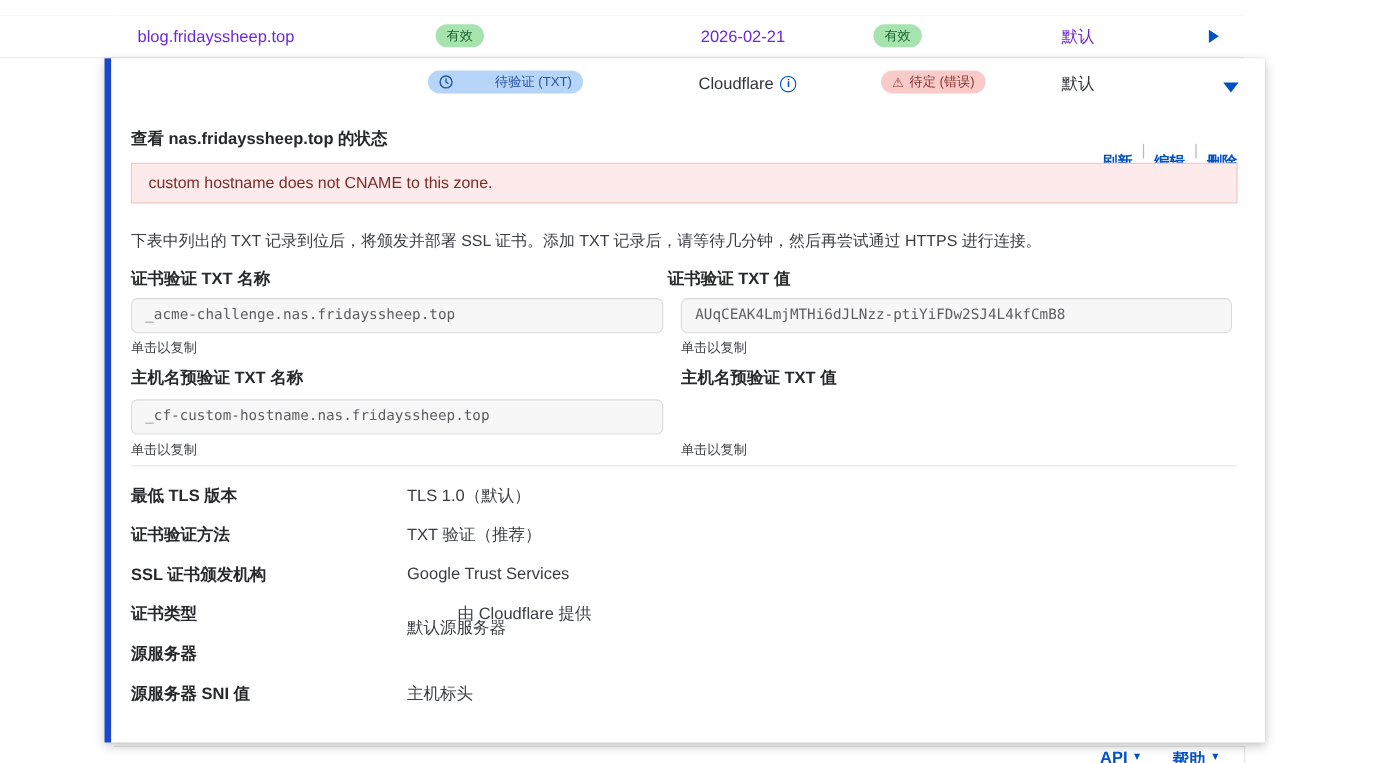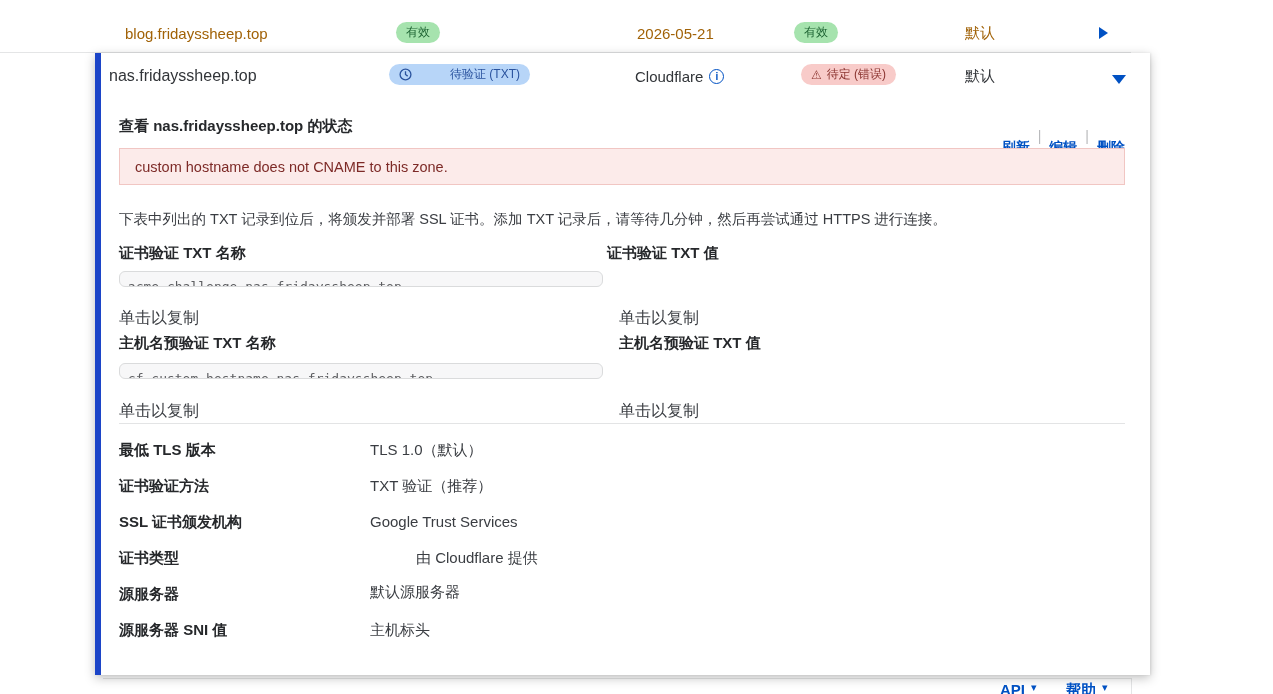--- a/index.html
+++ b/index.html
@@ -4,21 +4,21 @@
 <style>
   * { margin:0; padding:0; box-sizing:border-box; }
   html,body { width:1273px; height:694px; }
   body { font-family:"Liberation Sans","DejaVu Sans",sans-serif; background:#ffffff; position:relative; overflow:hidden; color:#36393f; }
 
   .hline { position:absolute; height:1px; background:#e4e5e6; }
   .vline { position:absolute; width:1px; background:#e4e5e6; }
 
   
   .row-blog { position:absolute; left:0; top:14px; width:1273px; height:38px; background:#fff; }
-  .cell { position:absolute; top:0; height:38px; display:flex; align-items:center; font-size:15px; color:#a16207; }
+  .cell { position:absolute; top:0; height:38px; display:flex; align-items:center; font-size:15px; color:#6d28d9; }
 
   .badge { display:inline-flex; align-items:center; gap:5px; padding:3px 10px; border-radius:12px; font-size:12px; line-height:15px; white-space:nowrap; }
   .badge-green { background:#a6e3ae; color:#1e6433; }
   .badge-blue  { background:#b7d5f8; color:#2a539e; }
   .badge-red   { background:#f8cbc9; color:#8a3430; }
 
   .tri-right { width:0; height:0; border-left:9px solid #0051c3; border-top:6px solid transparent; border-bottom:6px solid transparent; }
   .tri-down  { width:0; height:0; border-top:9px solid #0051c3; border-left:7px solid transparent; border-right:7px solid transparent; }
 
   
@@ -36,24 +36,24 @@
   .actions { display:flex; align-items:center; gap:8px; font-size:14px; }
   .actions a { color:#0051c3; text-decoration:underline; font-weight:bold; cursor:pointer;margin-top:24px; }
   .actions .sep { color:#b9babc; font-weight:normal; }
 
   .alert { background:#fcebea; border:1px solid #f1c6c3; color:#7d2a27; font-size:14.5px;
            display:flex; align-items:center; padding-left:15px; }
 
   .para { font-size:14.5px; color:#3a3d42; }
 
   .field-label { font-size:15px; font-weight:bold; color:#26282b; }
-  .field-box { background:#f7f7f8; border:1px solid #dadbdc; border-radius:6px; height:16px; line-height:30px;
-               font-family:"DejaVu Sans Mono","Liberation Mono",monospace; font-size:13px; color:#5d5e61;
+  .field-box { background:#f7f7f8; border:1px solid #dadbdc; border-radius:6px; height:32px; line-height:30px;
+               padding-left:12px; font-family:"DejaVu Sans Mono","Liberation Mono",monospace; font-size:13px; color:#5d5e61;
                white-space:nowrap; overflow:hidden; cursor:pointer; }
-  .copy-hint { font-size:16px; color:#3a3d42; }
+  .copy-hint { font-size:12px; color:#3a3d42; }
 
   .dl-label { font-size:15px; font-weight:bold; color:#26282b; }
   .dl-value { font-size:15px; color:#3a3d42; }
 
   .clock-svg { width:13px; height:13px; flex:0 0 auto; }
   .warn-glyph { font-size:12px; line-height:1; }
 
   
   .bottom-links { position:absolute; top:681px; display:flex; align-items:flex-start; gap:6px;
                   color:#0051c3; font-size:15px; font-weight:bold; }
@@ -65,31 +65,30 @@
 <div class="hline" style="top:14px; left:0; width:1131px;"></div>
 <div class="hline" style="top:52px; left:0; width:1131px;"></div>
 <div class="vline" style="top:14px; left:103px; height:38px;"></div>
 <div class="vline" style="top:14px; left:1131px; height:38px;"></div>
 <div class="vline" style="top:678px; left:1131px; height:16px;"></div>
 <div class="hline" style="top:678px; left:103px; width:1028px;"></div>
 
 <div class="row-blog">
   <div class="cell" style="left:125px;">blog.fridayssheep.top</div>
   <span class="badge badge-green cell" style="left:396px; top:8px; height:auto;">有效</span>
-  <div class="cell" style="left:637px;">2026-05-21</div>
+  <div class="cell" style="left:637px;">2026-02-21</div>
   <span class="badge badge-green cell" style="left:794px; top:8px; height:auto;">有效</span>
   <div class="cell" style="left:965px;">默认</div>
   <div class="cell" style="left:1099px;">
       <span class="tri-right"></span>
     </div>
 </div>
 
 <div class="card">
 
-  <div class="hdr-cell hostname-lg" style="left:8px; top:11px;">nas.fridayssheep.top</div>
 
   <span class="badge badge-blue abs" style="left:288px; top:11px;gap:38px;">
     <svg class="clock-svg" viewBox="0 0 24 24" fill="none" stroke="#2a539e" stroke-width="2.4">
       <circle cx="12" cy="12" r="10"></circle>
       <path d="M12 6v6l4 3"></path>
     </svg>
     <span>待验证 (TXT)</span>
   </span>
 
   <div class="hdr-cell" style="left:534px; top:11px;">
@@ -120,20 +119,21 @@
 
   <div class="abs alert" style="left:18px; top:95px; width:1006px; height:37px;">
     <span>custom hostname does not CNAME to this zone.</span>
   </div>
 
   <div class="abs field-label" style="left:18px; top:191px;">证书验证 TXT 名称</div>
   <div class="abs field-box" style="left:18px; top:218px; width:484px;">_acme-challenge.nas.fridayssheep.top</div>
   <div class="abs copy-hint" style="left:18px; top:255px;">单击以复制</div>
 
   <div class="abs field-label" style="left:506px; top:191px;">证书验证 TXT 值</div>
+  <div class="abs field-box" style="left:518px; top:218px; width:501px;">AUqCEAK4LmjMTHi6dJLNzz-ptiYiFDw2SJ4L4kfCmB8</div>
   <div class="abs copy-hint" style="left:518px; top:255px;">单击以复制</div>
 
   <div class="abs field-label" style="left:18px; top:281px;">主机名预验证 TXT 名称</div>
   <div class="abs field-box" style="left:18px; top:310px; width:484px;">_cf-custom-hostname.nas.fridayssheep.top</div>
   <div class="abs copy-hint" style="left:18px; top:348px;">单击以复制</div>
 
   <div class="abs field-label" style="left:518px; top:281px;">主机名预验证 TXT 值</div>
   <div class="abs copy-hint" style="left:518px; top:348px;">单击以复制</div>
 
   <div class="abs" style="left:18px; top:370px; width:1006px; height:1px; background:#e3e4e5;"></div>
@@ -144,21 +144,21 @@
   <div class="abs dl-label" style="left:18px; top:424px;">证书验证方法</div>
   <div class="abs dl-value" style="left:269px; top:424px;">TXT 验证（推荐）</div>
 
   <div class="abs dl-label" style="left:18px; top:460px;">SSL 证书颁发机构</div>
   <div class="abs dl-value" style="left:269px; top:460px;">Google Trust Services</div>
 
   <div class="abs dl-label" style="left:18px; top:496px;">证书类型</div>
   <div class="abs dl-value" style="left:269px; top:496px;margin-left:46px;">由 Cloudflare 提供</div>
 
   <div class="abs dl-label" style="left:18px; top:532px;">源服务器</div>
-  <div class="abs dl-value" style="left:269px; top:530px;">默认源服务器</div>
+  <div class="abs dl-value" style="left:269px; top:508px;">默认源服务器</div>
 
   <div class="abs dl-label" style="left:18px; top:568px;">源服务器 SNI 值</div>
   <div class="abs dl-value" style="left:269px; top:568px;">主机标头</div>
 </div>
 
 <div class="bottom-links" style="left:1000px;">
   <span>API</span>
   <span class="caret">▾</span>
 </div>
 <div class="bottom-links" style="left:1066px;">

